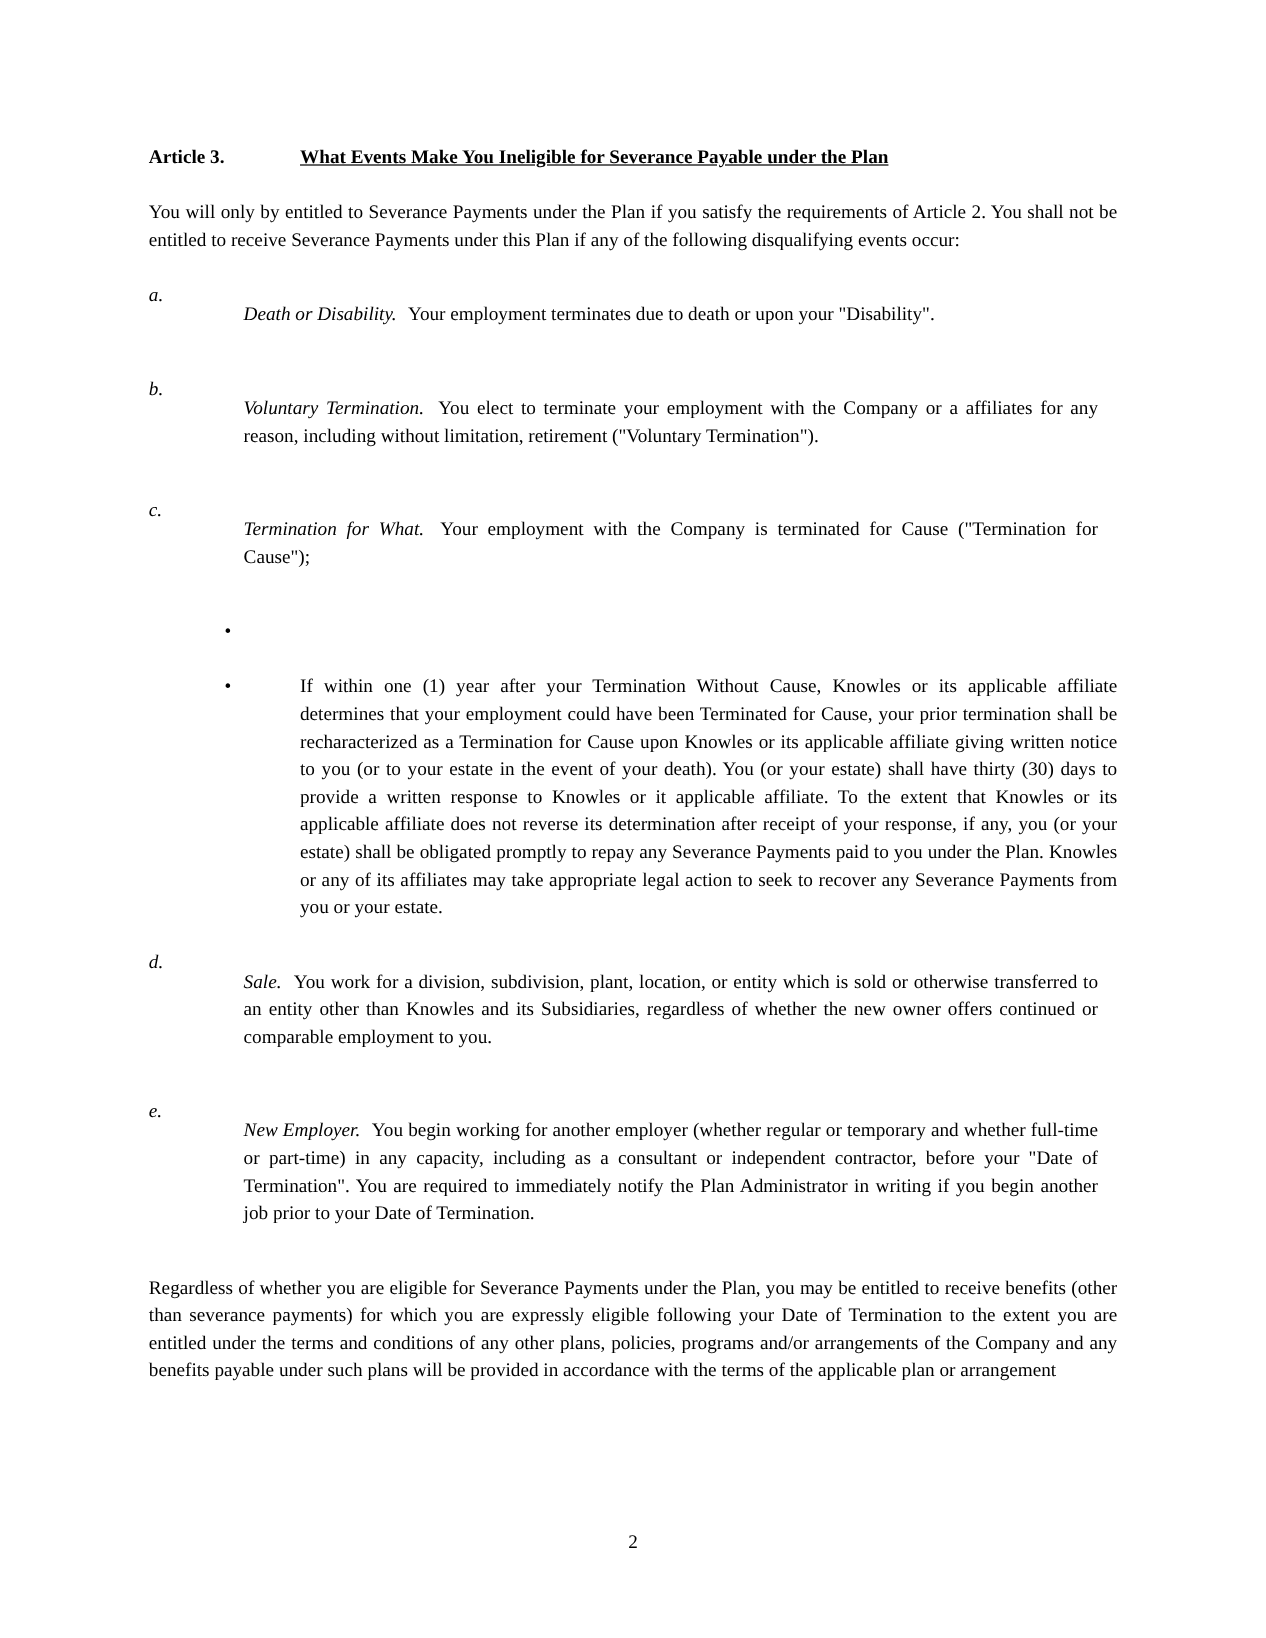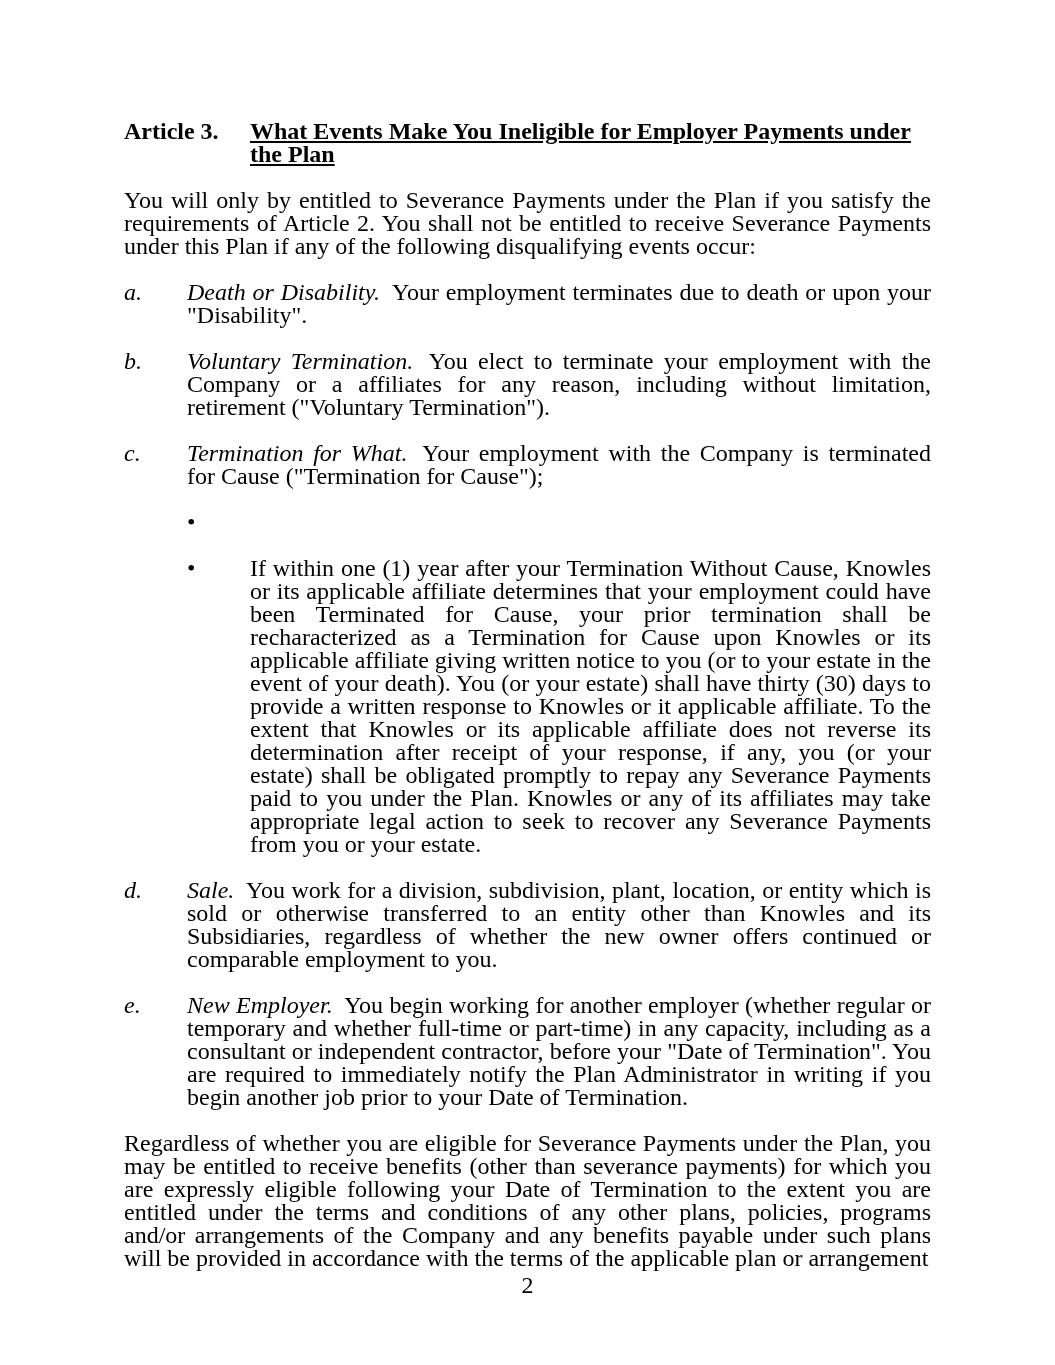--- a/index.html
+++ b/index.html
@@ -10,21 +10,21 @@
   .page {
     position: relative;
     width: 1055px;
     height: 1365px;
     margin: 0 auto;
     box-sizing: border-box;
     padding: 120px 124px 0 124px;
     background: #ffffff;
     color: #000000;
     font-family: "Liberation Serif", "DejaVu Serif", serif;
-    font-size: 24px;
+    font-size: 16px;
     line-height: 23px;
     overflow: hidden;
   }
   .heading {
     display: flex;
     font-weight: bold;
     margin: 0 0 23px 0;
   }
   .h-label {
     flex: 0 0 126px;
@@ -39,21 +39,21 @@
   .item {
     display: flex;
     margin: 0 0 23px 0;
   }
   .item-letter {
     flex: 0 0 63px;
     font-style: italic;
   }
   .item-body {
     flex: 1;
-    margin: 0;
+    margin: 16px;
     text-align: justify;
   }
   .term {
     font-style: italic;
     margin-right: 6px;
   }
   .bullet-row {
     display: flex;
     margin: 0 0 23px 0;
     padding-left: 63px;
@@ -74,21 +74,21 @@
     text-align: center;
   }
 </style>
 </head>
 <body>
 
 <div class="page">
 
   <div class="heading">
     <span class="h-label">Article 3.</span>
-    <span class="h-title">What Events Make You Ineligible for Employer Payments under the Plan</span>
+    <span class="h-title">What Events Make You Ineligible for Severance Payable under the Plan</span>
   </div>
 
   <p class="para">You will only by entitled to Severance Payments under the Plan if you satisfy the requirements of Article 2. You shall not be entitled to receive Severance Payments under this Plan if any of the following disqualifying events occur:</p>
 
   <div class="item">
     <span class="item-letter">a.</span>
     <p class="item-body">
       <span class="term">Death or Disability.</span>
       <span>Your employment terminates due to death or upon your "Disability".</span>
     </p>

